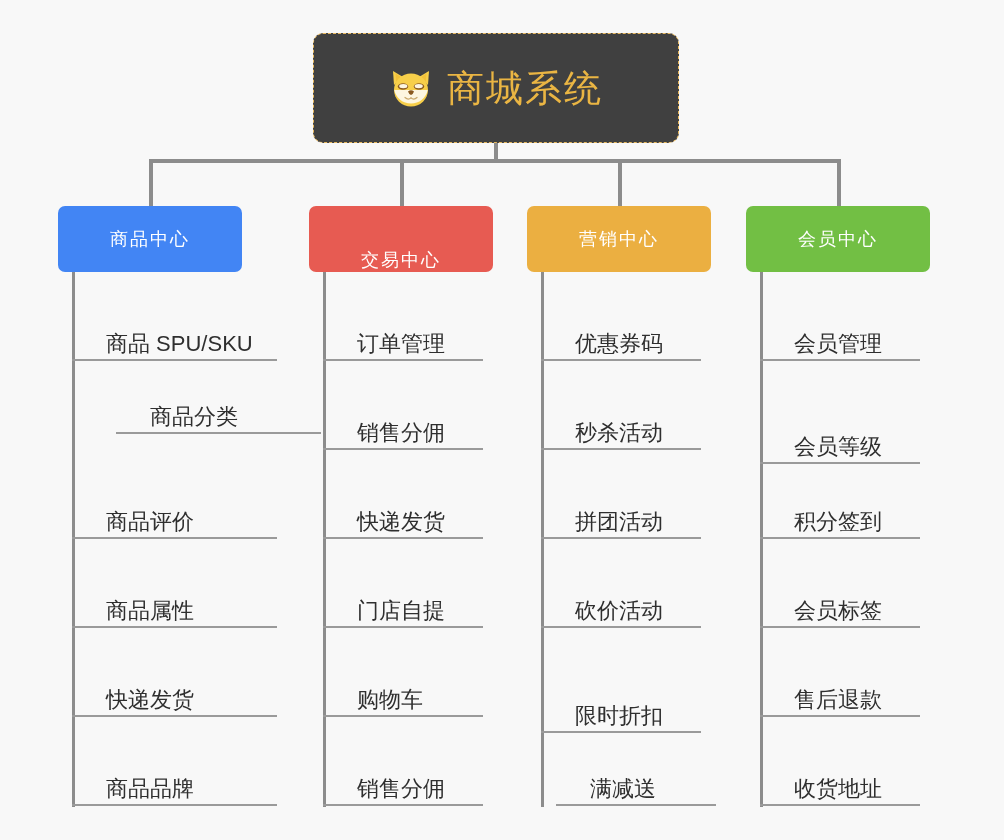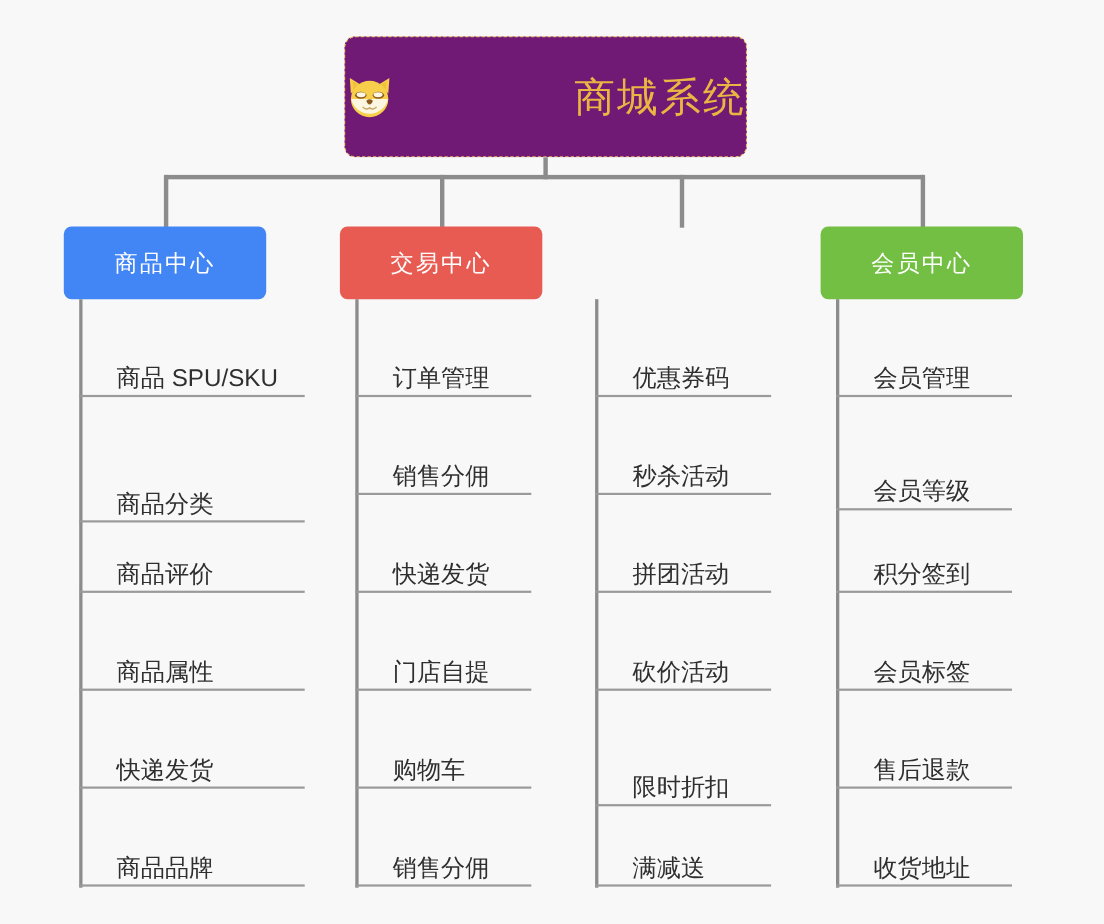--- a/index.html
+++ b/index.html
@@ -18,26 +18,26 @@
     height: 840px;
   }
 
   
   .root-node {
     position: absolute;
     left: 313px;
     top: 33px;
     width: 366px;
     height: 110px;
-    background: #701a75;
+    background: #404040;
     border: 1px dashed #e8b95f;
     border-radius: 10px;
     display: flex;
     align-items: center;
-    justify-content: space-between;
+    justify-content: center;
     gap: 14px;
   }
 
   .root-title {
     font-size: 37px;
     color: #eab543;
     letter-spacing: 2px;
     line-height: 1;
   }
 
@@ -57,21 +57,21 @@
 
   
   .cat-box {
     position: absolute;
     height: 66px;
     border-radius: 7px;
     display: flex;
     align-items: center;
     justify-content: center;
     color: #ffffff;
-    font-size: 21px;
+    font-size: 18px;
     letter-spacing: 2px;
   }
 
   
   .branch {
     position: absolute;
   }
 
   .branch-trunk {
     position: absolute;
@@ -131,34 +131,37 @@
   <div class="conn conn-v" style="left:494px; top:143px; height:20px;"></div>
   <div class="conn conn-h" style="left:150px; top:159px; width:690px;"></div>
   <div class="conn conn-v" style="left:149px; top:159px; height:48px;"></div>
   <div class="conn conn-v" style="left:400px; top:159px; height:48px;"></div>
   <div class="conn conn-v" style="left:618px; top:159px; height:48px;"></div>
   <div class="conn conn-v" style="left:837px; top:159px; height:48px;"></div>
 
   <div class="cat-box" style="left: 58px; top: 206px; width: 184px; background: rgb(66, 133, 244);">
     <span>商品中心</span>
   </div>
-  <div class="cat-box" style="left: 309px; top: 206px; width: 184px; background: rgb(231, 91, 82);">
+  <div class="cat-box" style="left: 309px; top: 206px; width: 184px; background: rgb(231, 91, 82); align-items: flex-end;">
     <span>交易中心</span>
+  </div>
+  <div class="cat-box" style="left: 527px; top: 206px; width: 184px; background: rgb(235, 175, 65);">
+    <span>营销中心</span>
   </div>
   <div class="cat-box" style="left: 746px; top: 206px; width: 184px; background: rgb(114, 191, 68);">
     <span>会员中心</span>
   </div>
 
   <div class="branch" style="left:72px; top:272px;">
       <div class="branch-trunk" style="height: 535px;"></div>
       <div class="leaf" style="top: 0px; height: 89px; width: 205px;">
         <span class="leaf-label">商品 SPU/SKU</span>
         <div class="leaf-rule" style="width: 205px;"></div>
       </div>
-      <div class="leaf" style="top: 89px; height: 114px; width: 205px;">
+      <div class="leaf" style="top: 89px; height: 73px; width: 205px; margin-left: 44px;">
         <span class="leaf-label">商品分类</span>
         <div class="leaf-rule" style="width: 205px;"></div>
       </div>
       <div class="leaf" style="top: 178px; height: 89px; width: 205px;">
         <span class="leaf-label">商品评价</span>
         <div class="leaf-rule" style="width: 205px;"></div>
       </div>
       <div class="leaf" style="top: 267px; height: 89px; width: 205px;">
         <span class="leaf-label">商品属性</span>
         <div class="leaf-rule" style="width: 205px;"></div>
@@ -214,21 +217,21 @@
         <div class="leaf-rule" style="width: 160px;"></div>
       </div>
       <div class="leaf" style="top: 267px; height: 89px; width: 160px;">
         <span class="leaf-label">砍价活动</span>
         <div class="leaf-rule" style="width: 160px;"></div>
       </div>
       <div class="leaf" style="top: 372px; height: 89px; width: 160px;">
         <span class="leaf-label">限时折扣</span>
         <div class="leaf-rule" style="width: 160px;"></div>
       </div>
-      <div class="leaf" style="top: 445px; height: 89px; width: 160px;">
+      <div class="leaf" style="top: 445px; height: 89px; width: 160px; margin-left: 15px;">
         <span class="leaf-label">满减送</span>
         <div class="leaf-rule" style="width: 160px;"></div>
       </div>
     </div>
   <div class="branch" style="left:760px; top:272px;">
       <div class="branch-trunk" style="height: 535px;"></div>
       <div class="leaf" style="top: 0px; height: 89px; width: 160px;">
         <span class="leaf-label">会员管理</span>
         <div class="leaf-rule" style="width: 160px;"></div>
       </div>

